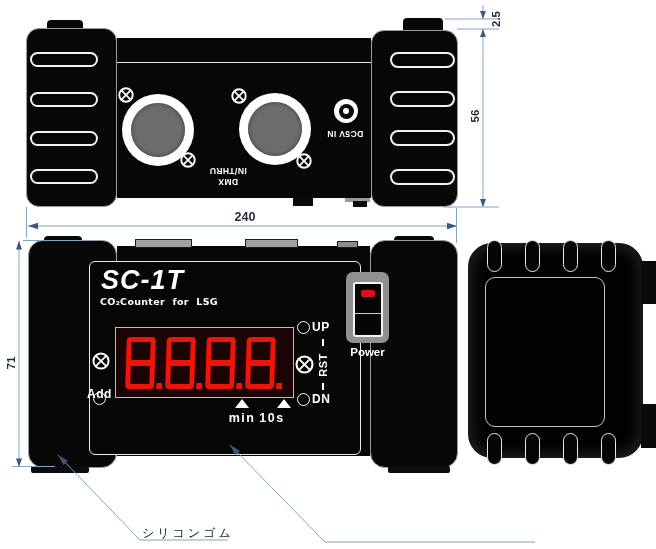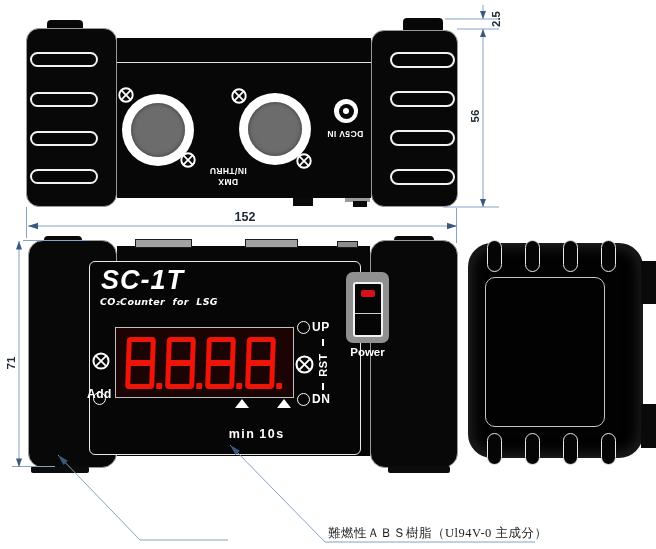--- a/index.html
+++ b/index.html
@@ -24,38 +24,38 @@
   #dc-dot{position:absolute;left:9px;top:9px;width:6px;height:6px;border-radius:50%;background:#ffffff;}
   .flip180{transform:rotate(180deg);}
   .panel-small-label{position:absolute;color:#ffffff;font-weight:bold;font-size:8.5px;
                      letter-spacing:.4px;text-align:center;line-height:1.25;}
   
   #faceplate{position:absolute;left:89px;top:261px;width:272px;height:194px;background:#060606;
              border:1.5px solid #e9e9e9;border-radius:6px;box-sizing:border-box;}
   #model-name{position:absolute;left:11px;top:3px;color:#fff;font-size:27px;font-weight:bold;
               font-style:italic;letter-spacing:1px;}
   #model-sub{position:absolute;left:10px;top:34px;color:#fff;font-size:9.5px;font-weight:bold;
-             font-style:italic;word-spacing:4px;letter-spacing:.3px;
+             word-spacing:4px;letter-spacing:.3px;
              font-family:"DejaVu Sans",sans-serif;}
   #led-display{position:absolute;left:25px;top:65px;width:179px;height:71px;background:#1c0404;
                border:1px solid #bfbfbf;box-sizing:border-box;}
   #digits{position:absolute;left:10px;top:9px;display:flex;transform:skewX(-2deg);}
   .digit{position:relative;width:40px;height:52px;}
   .seg-top,.seg-bot{position:absolute;left:0;width:29px;height:28px;border:5.5px solid #ef1408;
                     border-radius:4px;box-sizing:border-box;}
   .seg-top{top:0;}
   .seg-bot{top:24px;}
   .dp{position:absolute;left:31px;bottom:0;width:6px;height:6px;background:#ef1408;border-radius:1px;}
   .led-circle{position:absolute;width:11px;height:11px;border:1.5px solid #ffffff;border-radius:50%;
               box-sizing:content-box;}
   .btn-label{position:absolute;color:#fff;font-weight:bold;font-size:12px;letter-spacing:.5px;}
   .tri-up{position:absolute;width:0;height:0;border-left:7px solid transparent;
           border-right:7px solid transparent;border-bottom:9px solid #ffffff;}
   .unit-label{position:absolute;color:#fff;font-weight:bold;font-size:12.5px;letter-spacing:1.5px;
-              width:30px;text-align:center;margin-top:16px;}
+              width:30px;text-align:center;}
   .rst-dash{position:absolute;width:2px;height:7px;background:#ffffff;}
   #rst-label{position:absolute;left:218px;top:97px;width:30px;height:12px;color:#fff;font-weight:bold;
              font-size:11px;text-align:center;transform:rotate(-90deg);letter-spacing:.5px;}
   #power-bezel{position:absolute;left:256px;top:10px;width:43px;height:71px;background:#909090;
                border-radius:7px;}
   #power-switch{position:absolute;left:7px;top:10px;width:30px;height:55px;background:#050505;
                 border:2px solid #f2f2f2;border-radius:3px;box-sizing:border-box;}
   #power-lamp{position:absolute;left:6px;top:6px;width:14px;height:7px;background:#d6101c;border-radius:2px;}
   #power-divider{position:absolute;left:0;top:29px;width:26px;height:1px;background:#cccccc;}
   #power-label{position:absolute;left:254px;top:84px;width:47px;text-align:center;color:#fff;
@@ -266,19 +266,19 @@
       <polygon points="483,19 480,11 486,11"></polygon>
       <polygon points="483,29 480,37 486,37"></polygon>
       <polygon points="483,207 480,199 486,199"></polygon>
       <polygon points="19,241 16,249.5 22,249.5"></polygon>
       <polygon points="19,467 16,458.5 22,458.5"></polygon>
       <polygon points="58,455 67.8,460.8 63.4,465"></polygon>
       <polygon points="230,445 239.8,450.8 235.6,455"></polygon>
     </g>
   </svg>
 
-  <div class="dim-text" style="left:225px;top:210px;width:40px;font-size:12.5px;">152</div>
+  <div class="dim-text" style="left:225px;top:210px;width:40px;font-size:12.5px;">240</div>
   <div class="dim-text rot-ccw" style="left:481px;top:13px;width:30px;">2.5</div>
   <div class="dim-text rot-ccw" style="left:460px;top:110px;width:30px;">56</div>
   <div class="dim-text rot-ccw" style="left:-1px;top:357px;width:24px;">71</div>
 
-  <div class="jp-label" style="left:328px;top:525px;letter-spacing:.5px;font-size:12.5px;">難燃性ＡＢＳ樹脂（Ul94V-0 主成分）</div>
+  <div class="jp-label" style="left:142px;top:525px;letter-spacing:3px;">シリコンゴム</div>
 </div>
 
 </body></html>

